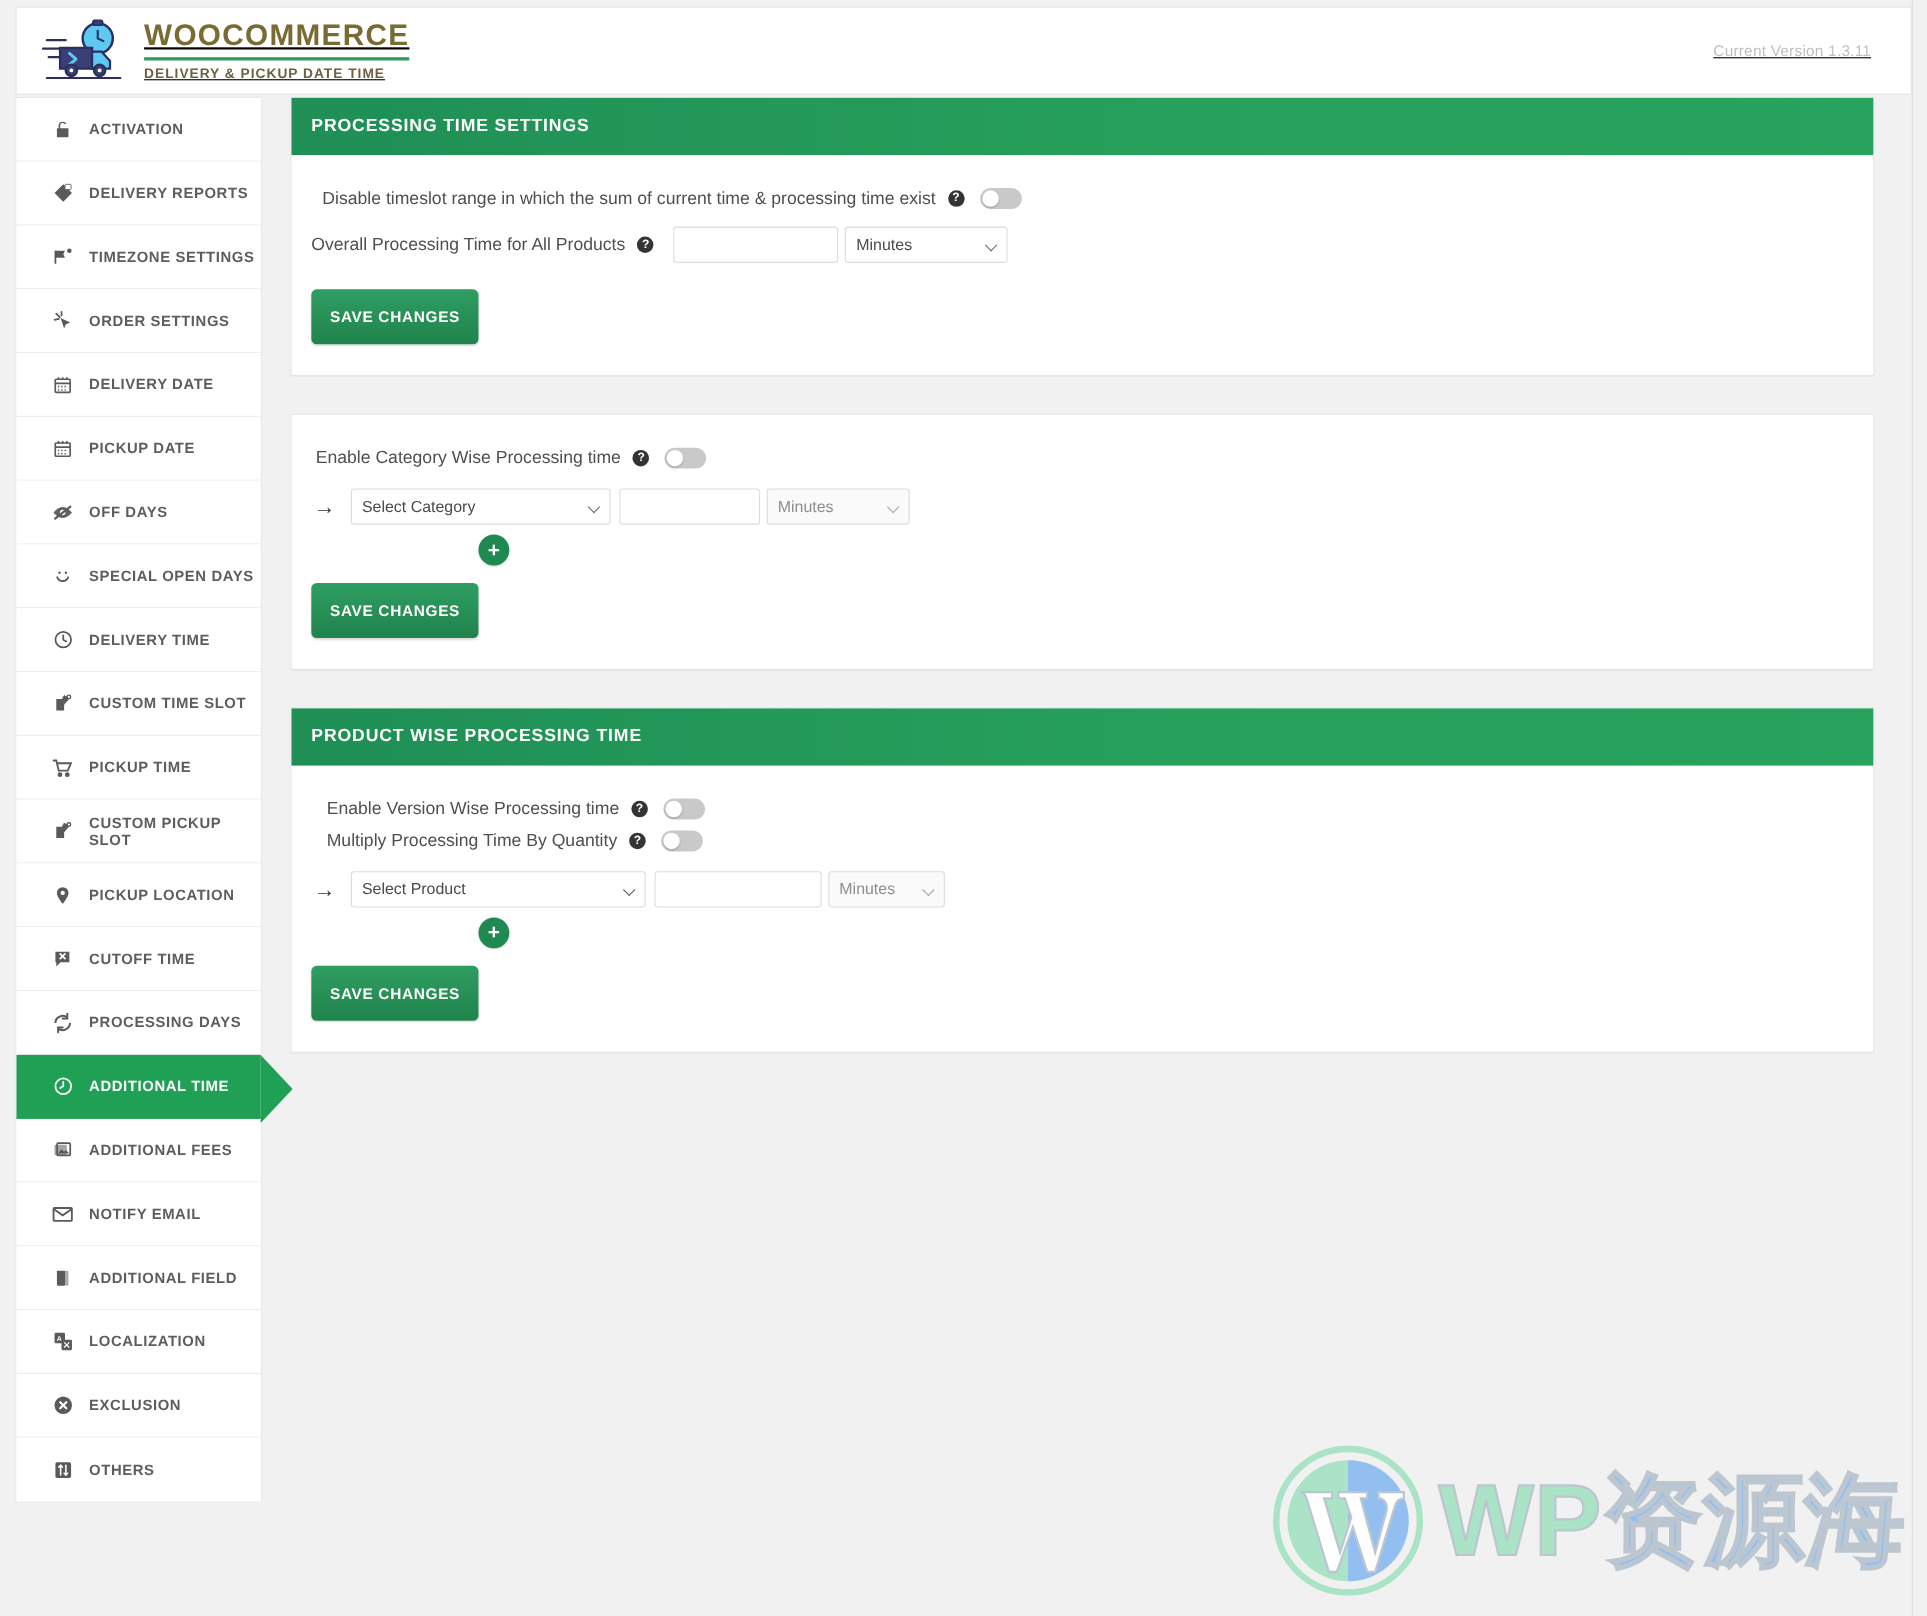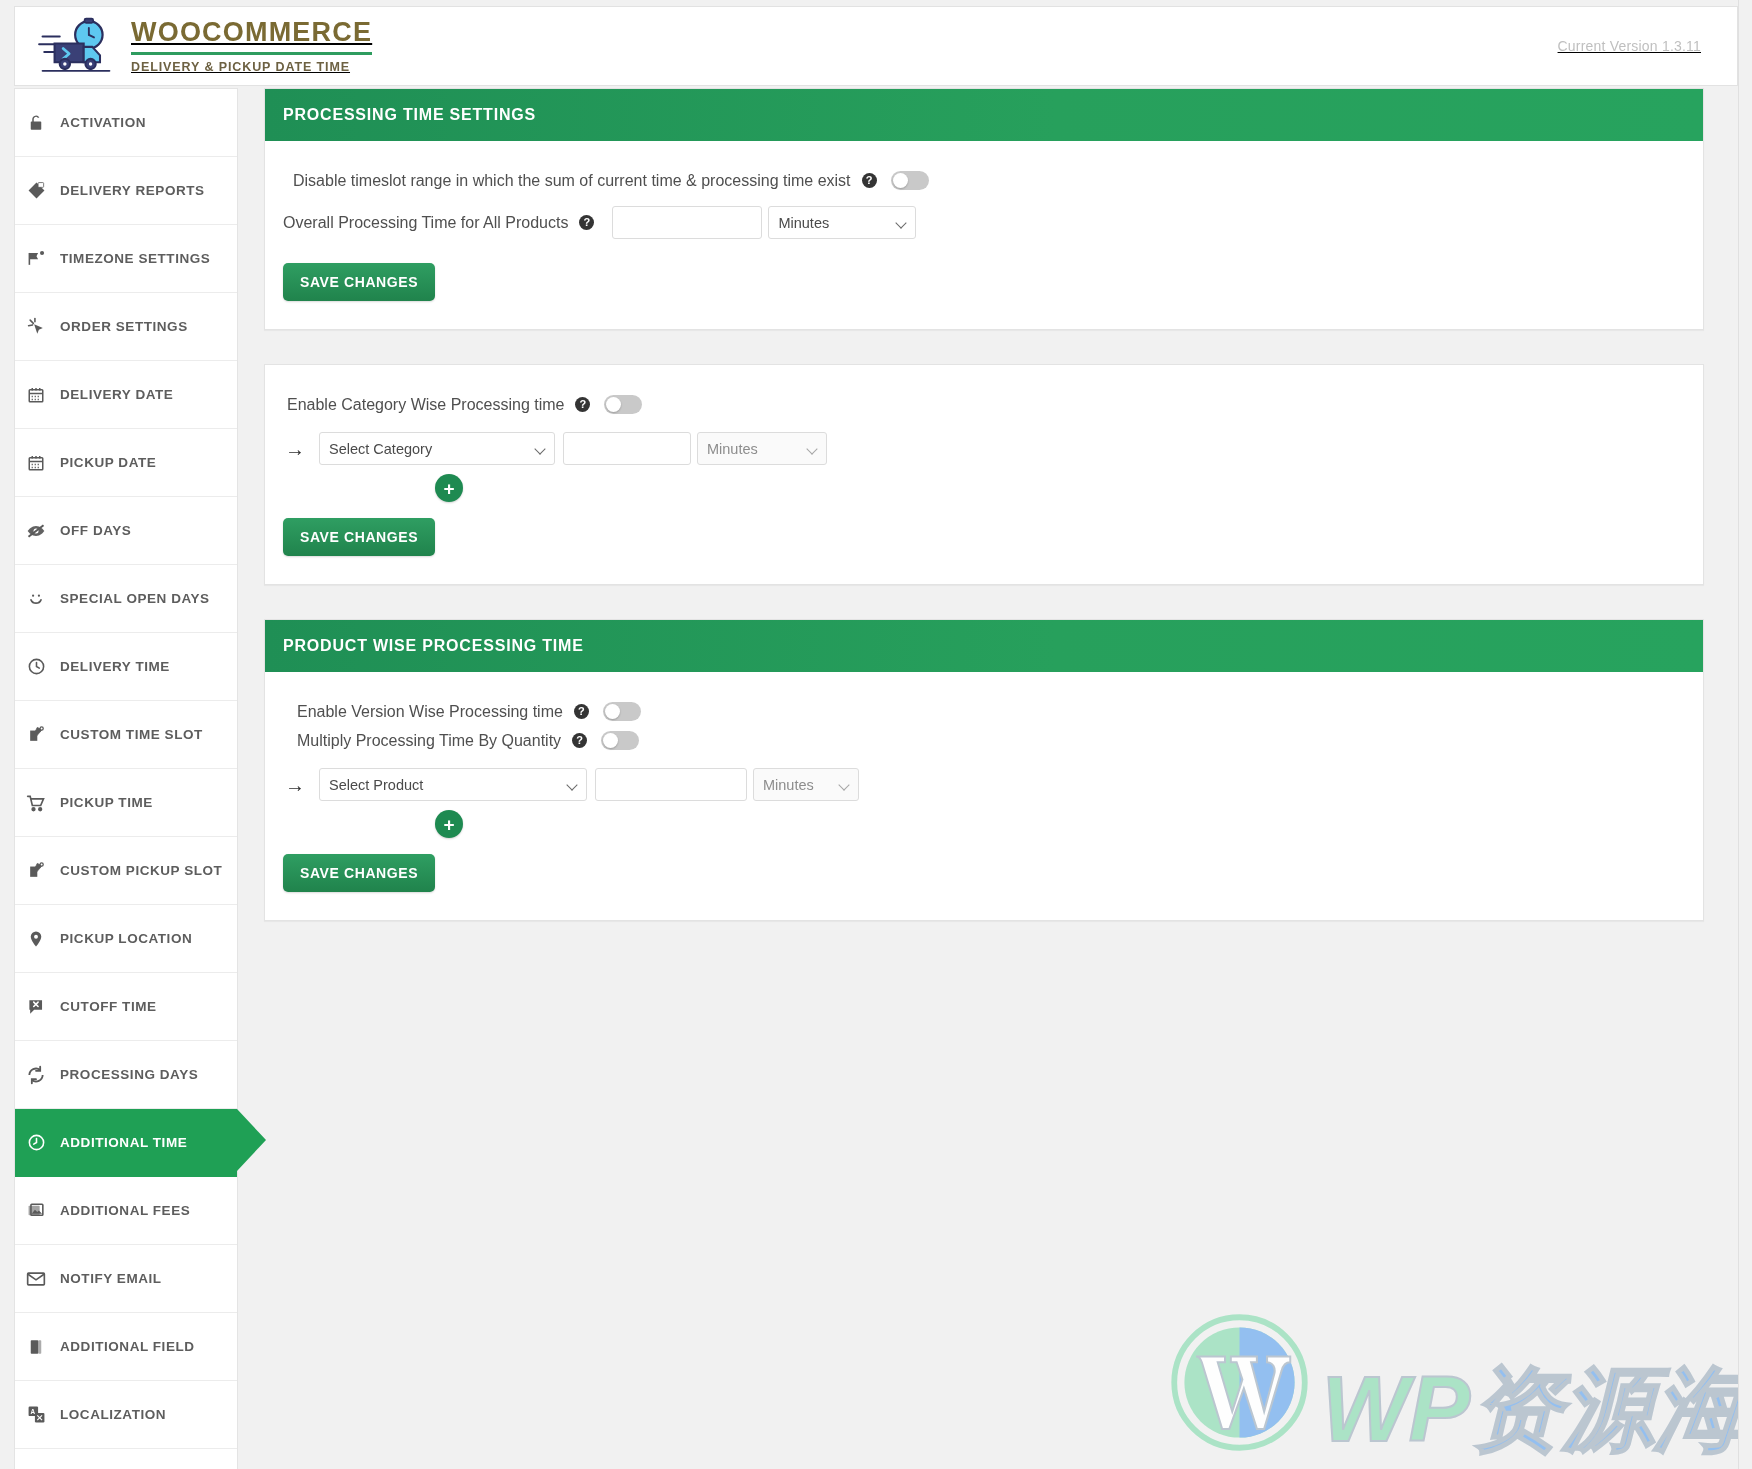--- a/index.html
+++ b/index.html
@@ -66,24 +66,24 @@
   
   .sidebar {
     position: absolute;
     left: 14px; top: 88px;
     width: 224px;
     background: #ffffff;
     border: 1px solid #e4e4e4;
   }
   .nav-item {
     position: relative;
-    height: 68px;
-    display: flex;
-    align-items: center;
-    padding-left: 10px;
+    height: 58px;
+    display: flex;
+    align-items: center;
+    padding-left: 31px;
     border-bottom: 1px solid #ececec;
     color: #5d5d5d;
     font-size: 13.5px;
     font-weight: bold;
     letter-spacing: 0.55px;
     cursor: pointer;
     background: #fff;
   }
   .nav-item:last-child { border-bottom: none; }
   .nav-ico {
@@ -248,43 +248,42 @@
     box-shadow: 0 1px 2px rgba(0,0,0,.18);
   }
   .plus-row {
     display: flex;
     margin-top: 9px;
     padding-left: 152px;
   }
 
   .save-btn {
     margin-top: 20px;
-    height: 38px;
+    height: 50px;
     padding: 0 17px;
     border: none;
     border-radius: 5px;
     background: linear-gradient(180deg,#2f9e62 0%,#20834c 100%);
     color: #ffffff;
     font-family: "Liberation Sans", sans-serif;
     font-size: 14px;
     font-weight: bold;
     letter-spacing: 0.6px;
     cursor: pointer;
     box-shadow: 0 1px 2px rgba(0,0,0,.15);
   }
 
   
   .watermark {
     position: absolute;
-    right: 6px; bottom: 14px;
-    display: flex;
-    align-items: flex-end;
+    right: 20px; bottom: 14px;
+    display: flex;
+    align-items: center;
     opacity: .95;
     pointer-events: none;
-    font-style: italic;
   }
   .wm-text {
     font-size: 92px;
     font-weight: bold;
     line-height: 1;
     color: transparent;
     -webkit-text-stroke: 2px #b9c4cf;
     margin-left: 10px;
     white-space: nowrap;
   }

